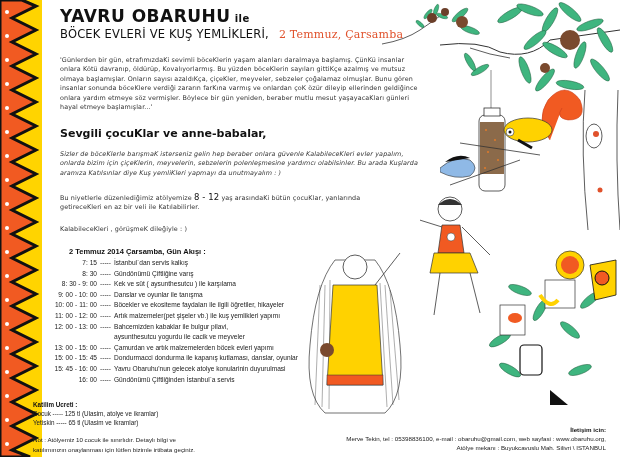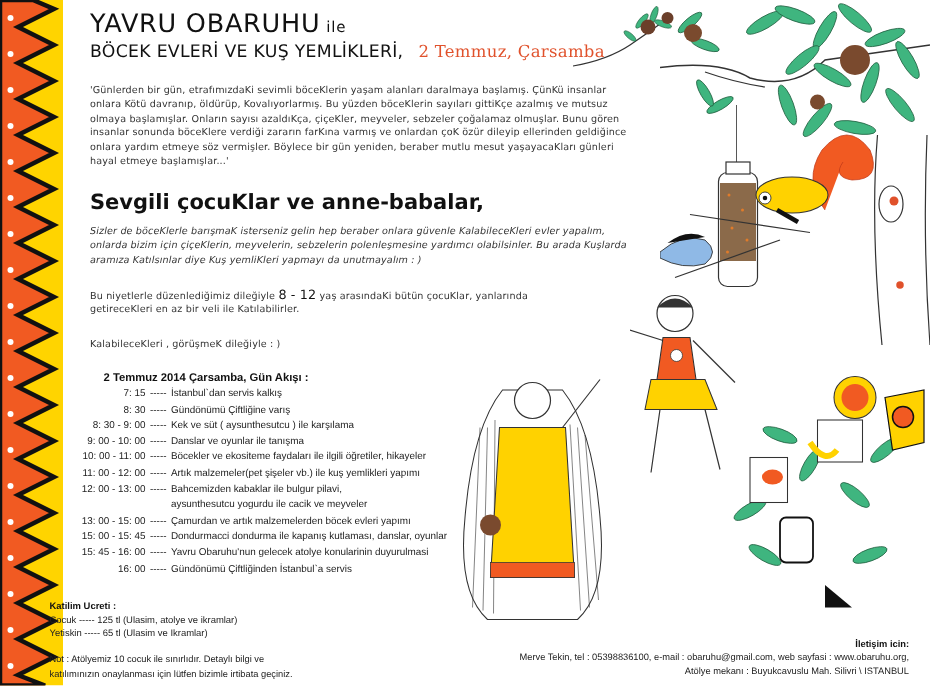--- a/index.html
+++ b/index.html
@@ -2,28 +2,28 @@
 <html><head>
 <meta charset="utf-8">
 <style>
   * { box-sizing: border-box; margin: 0; padding: 0; }
   html, body { width: 620px; height: 457px; overflow: hidden; background: #ffffff; }
   body { position: relative; font-family: "DejaVu Sans", sans-serif; color: #222; }
 
   
   .border-strip { position: absolute; left: 0; top: 0; width: 42px; height: 457px; }
 
-  .title-line1 { position: absolute; left: 60px; top: 6px; font-family: "DejaVu Sans", sans-serif; font-size: 17px; letter-spacing: 0.5px; color: #111; font-weight: normal; }
+  .title-line1 { position: absolute; left: 60px; top: 6px; font-family: "DejaVu Sans", sans-serif; font-size: 17px; letter-spacing: 0.5px; color: #111; font-weight: bold; }
   .title-line1 .ile { font-size: 10px; margin-left: 4px; }
   .title-line2 { position: absolute; left: 60px; top: 27px; font-size: 11.5px; color: #111; letter-spacing: 0.2px; white-space: nowrap; }
   .title-date { font-family: "DejaVu Serif", serif; color: #e0512b; font-size: 11px; margin-left: 10px; text-align: center; }
 
   .hand { font-family: "DejaVu Sans", sans-serif; font-size: 6.4px; color: #333; line-height: 9.4px; letter-spacing: 0.1px; }
   .intro { position: absolute; left: 60px; top: 56px; width: 360px; }
-  .greeting { position: absolute; left: 60px; top: 127px; font-size: 14px; font-weight: bold; color: #111; }
+  .greeting { position: absolute; left: 60px; top: 127px; font-size: 11px; font-weight: bold; color: #111; }
   .para2 { position: absolute; left: 60px; top: 150px; width: 370px; font-style: italic; }
   .para3 { position: absolute; left: 60px; top: 193px; width: 330px; }
   .para3 .big { font-size: 8.5px; color: #111; }
   .signoff { position: absolute; left: 60px; top: 225px; }
 
   .sched-title { position: absolute; left: 33px; top: 247px; font-family: "Liberation Sans", sans-serif; font-weight: bold; font-size: 7.5px; color: #111; padding-left: 36px; }
   .schedule { position: absolute; left: 33px; top: 258px; font-family: "Liberation Sans", sans-serif; font-size: 6.6px; color: #222; }
   .sched-row { display: flex; height: 10.6px; line-height: 10.6px; white-space: nowrap; }
   .sched-time { width: 64px; text-align: right; }
   .sched-sep { margin: 0 3px; }
@@ -70,21 +70,21 @@
   <span>YAVRU OBARUHU</span><span class="ile">ile</span>
 </div>
 <div class="title-line2">
   <span>BÖCEK EVLERİ VE KUŞ YEMLİKLERİ,</span><span class="title-date">2 Temmuz, Çarsamba</span>
 </div>
 
 <p class="hand intro">'Günlerden bir gün, etrafımızdaKi sevimli böceKlerin yaşam alanları daralmaya başlamış. ÇünKü insanlar onlara Kötü davranıp, öldürüp, Kovalıyorlarmış. Bu yüzden böceKlerin sayıları gittiKçe azalmış ve mutsuz olmaya başlamışlar. Onların sayısı azaldıKça, çiçeKler, meyveler, sebzeler çoğalamaz olmuşlar. Bunu gören insanlar sonunda böceKlere verdiği zararın farKına varmış ve onlardan çoK özür dileyip ellerinden geldiğince onlara yardım etmeye söz vermişler. Böylece bir gün yeniden, beraber mutlu mesut yaşayacaKları günleri hayal etmeye başlamışlar...'</p>
 <p class="greeting">Sevgili çocuKlar ve anne-babalar,</p>
 <p class="hand para2">Sizler de böceKlerle barışmaK isterseniz gelin hep beraber onlara güvenle KalabileceKleri evler yapalım, onlarda bizim için çiçeKlerin, meyvelerin, sebzelerin polenleşmesine yardımcı olabilsinler. Bu arada Kuşlarda aramıza Katılsınlar diye Kuş yemliKleri yapmayı da unutmayalım : )</p>
 <p class="hand para3">
-  <span>Bu niyetlerle düzenlediğimiz dileğiyle</span>
+  <span>Bu niyetlerle düzenlediğimiz atölyemize</span>
   <span class="big">8 - 12</span>
   <span>yaş arasındaKi bütün çocuKlar, yanlarında getireceKleri en az bir veli ile Katılabilirler.</span>
 </p>
 <p class="hand signoff">KalabileceKleri , görüşmeK dileğiyle : )</p>
 
 <div class="sched-title">2 Temmuz 2014 Çarsamba, Gün Akışı :</div>
 <div class="schedule" id="schedule">
     <div class="sched-row">
       <span class="sched-time">7: 15</span>
       <span class="sched-sep">-----</span>

